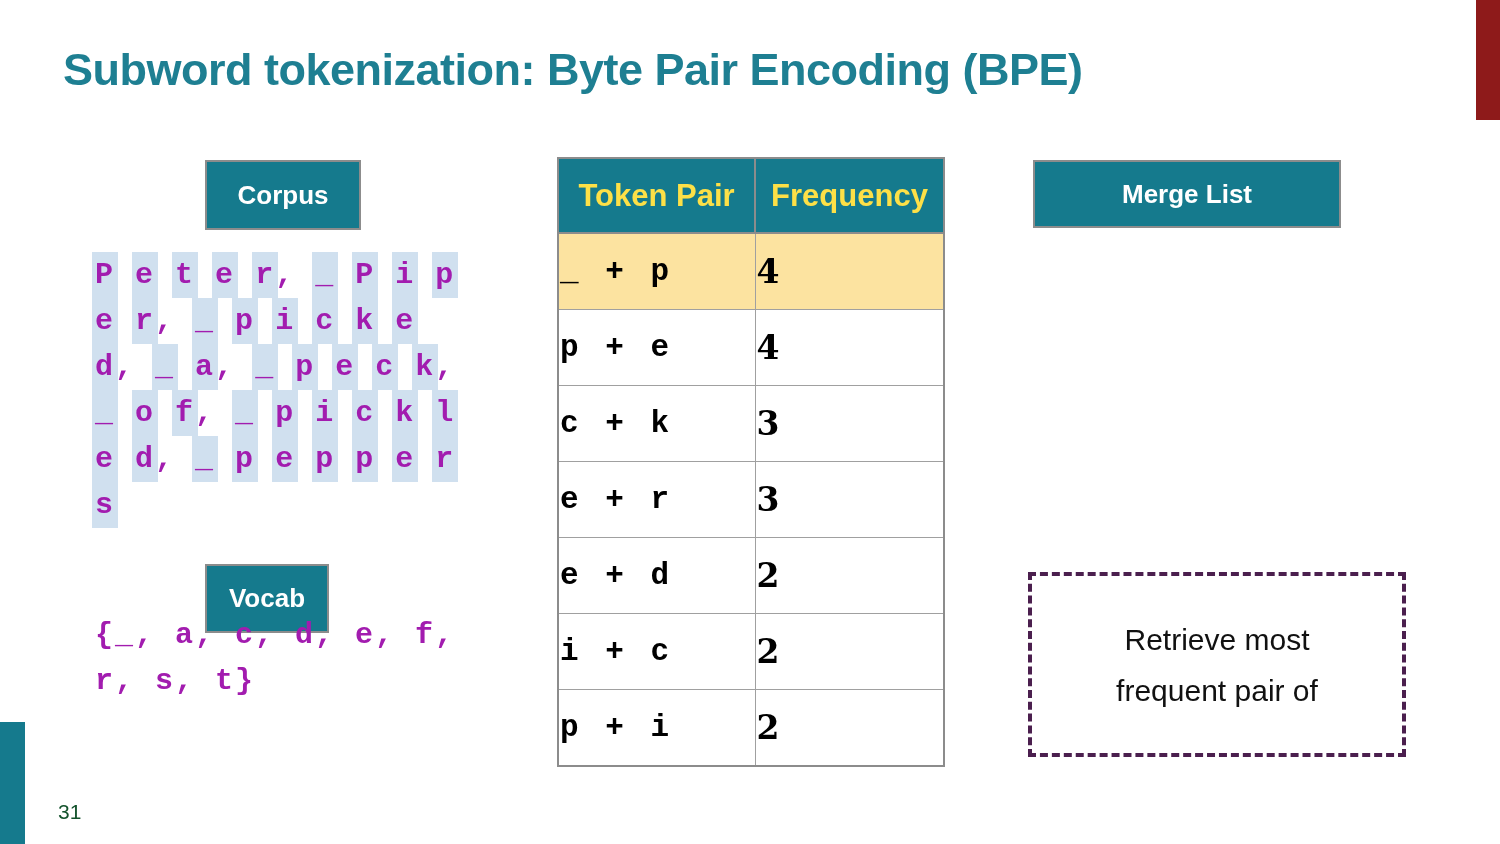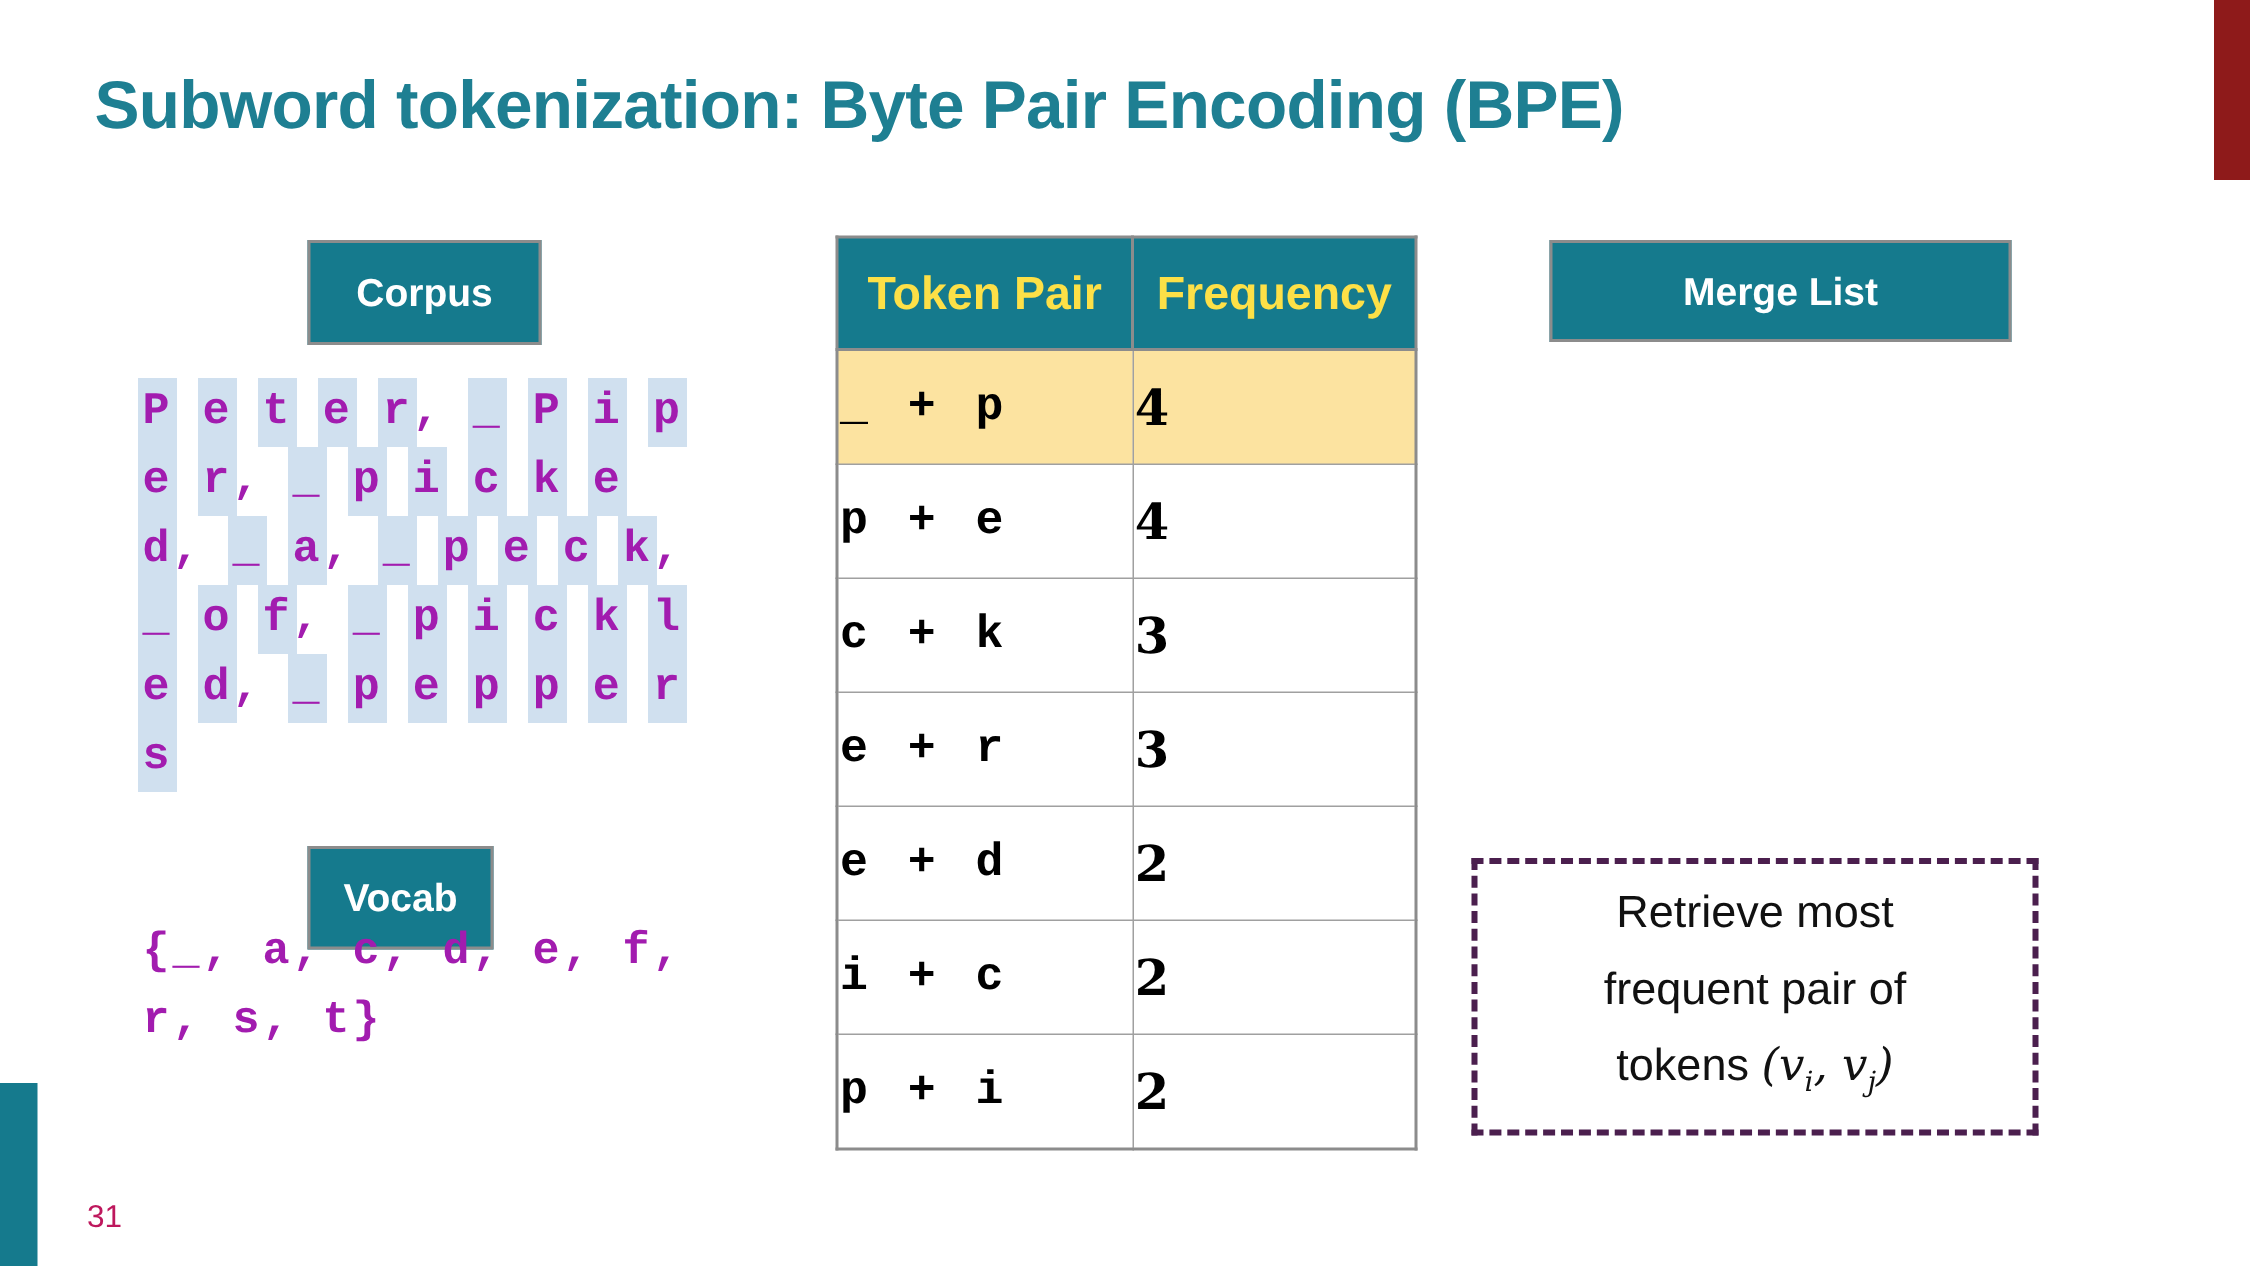--- a/index.html
+++ b/index.html
@@ -58,28 +58,28 @@
   }
   .pair-table tr.highlighted td{background:var(--selected-row-yellow);}
   td.pair-cell{
     font-family:"Liberation Mono","DejaVu Sans Mono",monospace;
     font-weight:bold;font-size:31px;letter-spacing:4px;
   }
   td.freq-cell{
     font-family:"DejaVu Serif",serif;font-weight:bold;font-size:33px;
   }
   .callout{
-    position:absolute;left:981px;top:572px;width:378px;height:185px;
+    position:absolute;left:1028px;top:572px;width:378px;height:185px;
     border:4px dashed var(--callout-purple);box-sizing:border-box;
     display:flex;flex-direction:column;align-items:center;justify-content:center;
     font-size:30px;color:#111;line-height:51px;text-align:center;
   }
   .math{font-family:"DejaVu Serif",serif;font-style:italic;}
   .math sub{font-size:0.62em;}
-  .page-number{position:absolute;left:58px;top:800px;font-size:21px;color:#be185d;}
+  .page-number{position:absolute;left:58px;top:800px;font-size:21px;color:#14532d;}
 </style>
 </head>
 <body>
 
 <div class="slide">
 
   <div class="slide-title">Subword tokenization: Byte Pair Encoding (BPE)</div>
 
   <div class="red-bar"></div>
   <div class="teal-bar"></div>
@@ -135,20 +135,17 @@
       </tbody>
   </table>
 
   <div class="header-box merge-box">
     <span>Merge List</span>
   </div>
 
   <div class="callout">
     <div>Retrieve most</div>
     <div>frequent pair of</div>
-    <div>
-      <span>tokens </span><span class="math"><span>(</span><span>v</span><sub>i</sub><span>, </span><span>v</span><sub>j</sub><span>)</span></span>
-    </div>
   </div>
 
   <div class="page-number">31</div>
 
 </div>
 
 </body></html>

